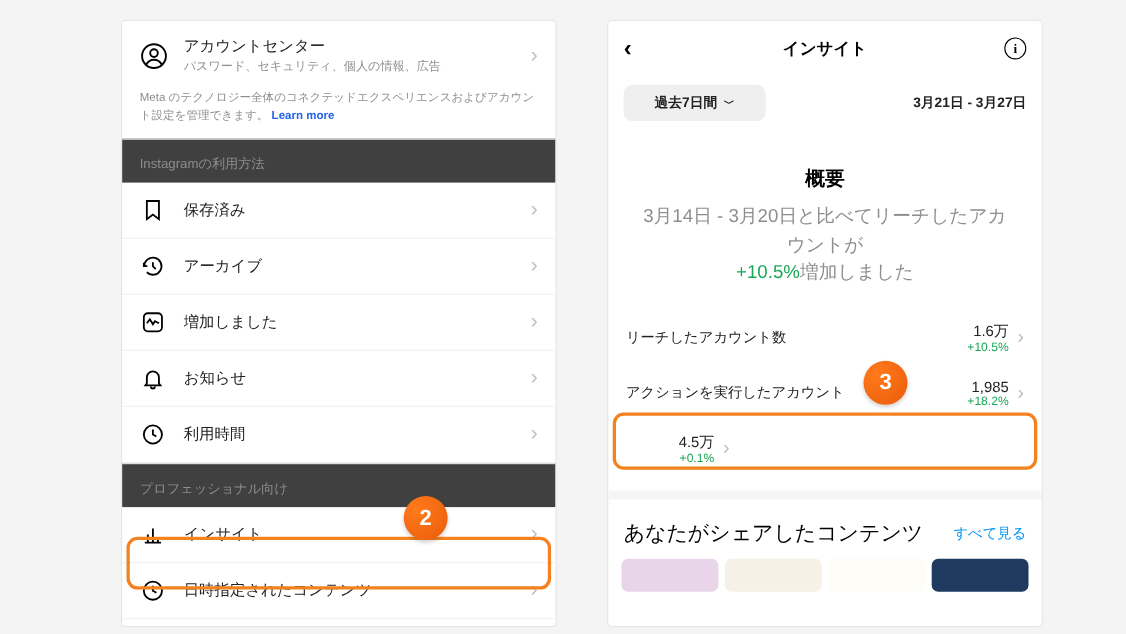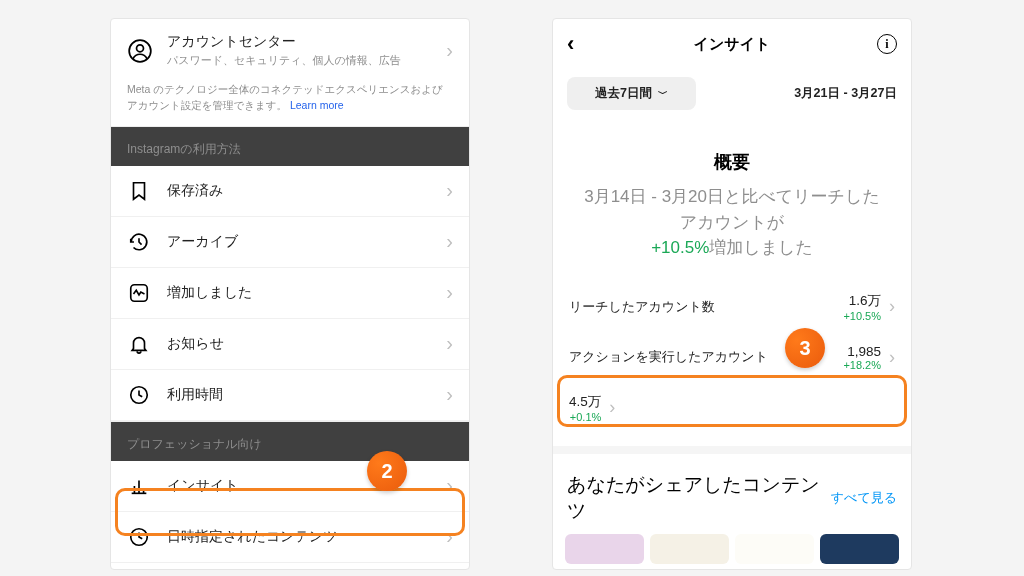--- a/index.html
+++ b/index.html
@@ -6,21 +6,21 @@
   body {
     background: #f4f4f4;
     font-family: -apple-system, BlinkMacSystemFont, "Hiragino Sans", "Hiragino Kaku Gothic ProN", sans-serif;
     width: 1024px;
     height: 576px;
     overflow: hidden;
     position: relative;
   }
   .phone {
     position: absolute;
-    width: 360px;
+    width: 396px;
     background: #fff;
     border: 1px solid #e5e5e5;
     border-radius: 4px;
     overflow: hidden;
   }
   .phone-left { left: 110px; top: 18px; height: 552px; }
   .phone-right { left: 552px; top: 18px; height: 552px; }
 
   
   .account-center {
@@ -37,21 +37,21 @@
   .ac-text { flex: 1; }
   .ac-title { font-size: 14px; color: #222; font-weight: 500; }
   .ac-sub { font-size: 11px; color: #8e8e8e; margin-top: 2px; }
   .ac-chevron { color: #bfbfbf; font-size: 20px; }
   .meta-note {
     font-size: 10.5px;
     color: #8e8e8e;
     padding: 6px 16px 12px 16px;
     line-height: 1.5;
   }
-  .meta-note a { color: #2563eb; text-decoration: none; }
+  .meta-note a { color: #2563eb; text-decoration: none; font-weight: bold; }
   .section-header {
     font-size: 12px;
     font-weight: 400;
     color: #8e8e8e;
     padding: 14px 16px 8px 16px;
     background: #404040;
     border-top: 1px solid #eee;
   }
   .menu-row {
     display: flex;
@@ -141,21 +141,21 @@
     padding: 0 24px 20px 24px;
   }
   .overview-sub .pct { color: #1aa856; }
   .stat-row {
     display: flex;
     align-items: center;
     padding: 11px 16px;
   }
   .stat-label { flex: 1; font-size: 13px; color: #222; }
   .stat-val { text-align: right; margin-right: 8px; }
-  .stat-num { font-size: 13.5px; color: #222; }
+  .stat-num { font-size: 13.5px; color: #222; margin-left: 48px; }
   .stat-pct { font-size: 11px; color: #1aa856; }
   .stat-chevron { color: #bfbfbf; font-size: 18px; }
   .divider-thick { height: 8px; background: #f5f5f5; margin-top: 12px; }
   .shared-header {
     display: flex;
     align-items: center;
     padding: 18px 14px 10px 14px;
   }
   .shared-title { flex: 1; font-size: 19px; font-weight: 400; color: #000; }
   .see-all { font-size: 13px; color: #0095f6; }

